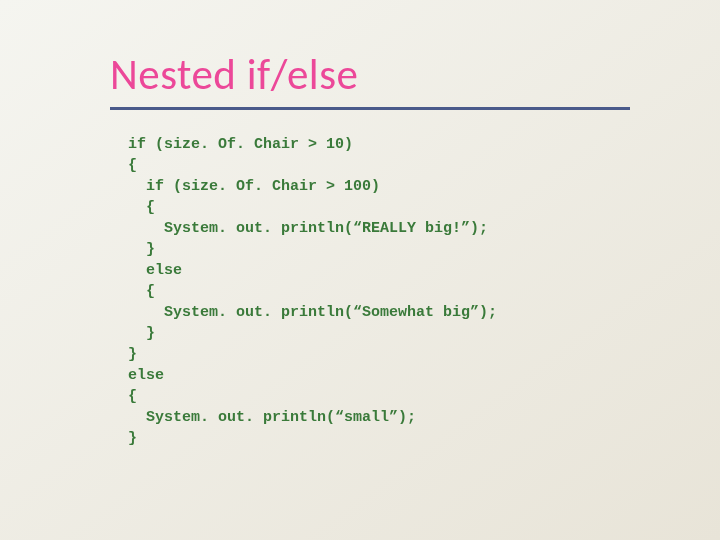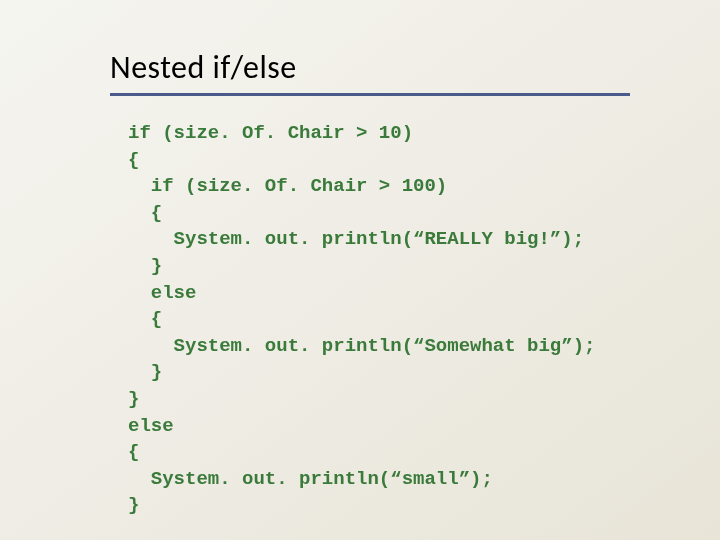--- a/index.html
+++ b/index.html
@@ -12,35 +12,35 @@
       height: 540px;
       background: linear-gradient(to bottom right, #f5f5f0 0%, #e8e4d8 100%);
       font-family: Calibri, Arial, sans-serif;
       position: relative;
       overflow: hidden;
     }
     .slide {
       padding: 48px 90px 40px 110px;
     }
     .title {
-      font-size: 32px;
-      color: #000000;
+      font-size: 43px;
+      color: #ec4899;
       font-weight: 400;
       margin-bottom: 6px;
       letter-spacing: 0.5px;
     }
     .underline {
       height: 3px;
       background: #4a5a8a;
       width: 100%;
       margin-bottom: 24px;
     }
     .code-block {
       font-family: Consolas, 'Courier New', monospace;
-      font-size: 19px;
+      font-size: 15px;
       line-height: 1.4;
       color: #3a7a3a;
       white-space: pre;
       font-weight: bold;
       padding-left: 18px;
     }
   </style>
 </head>
 <body>
 

